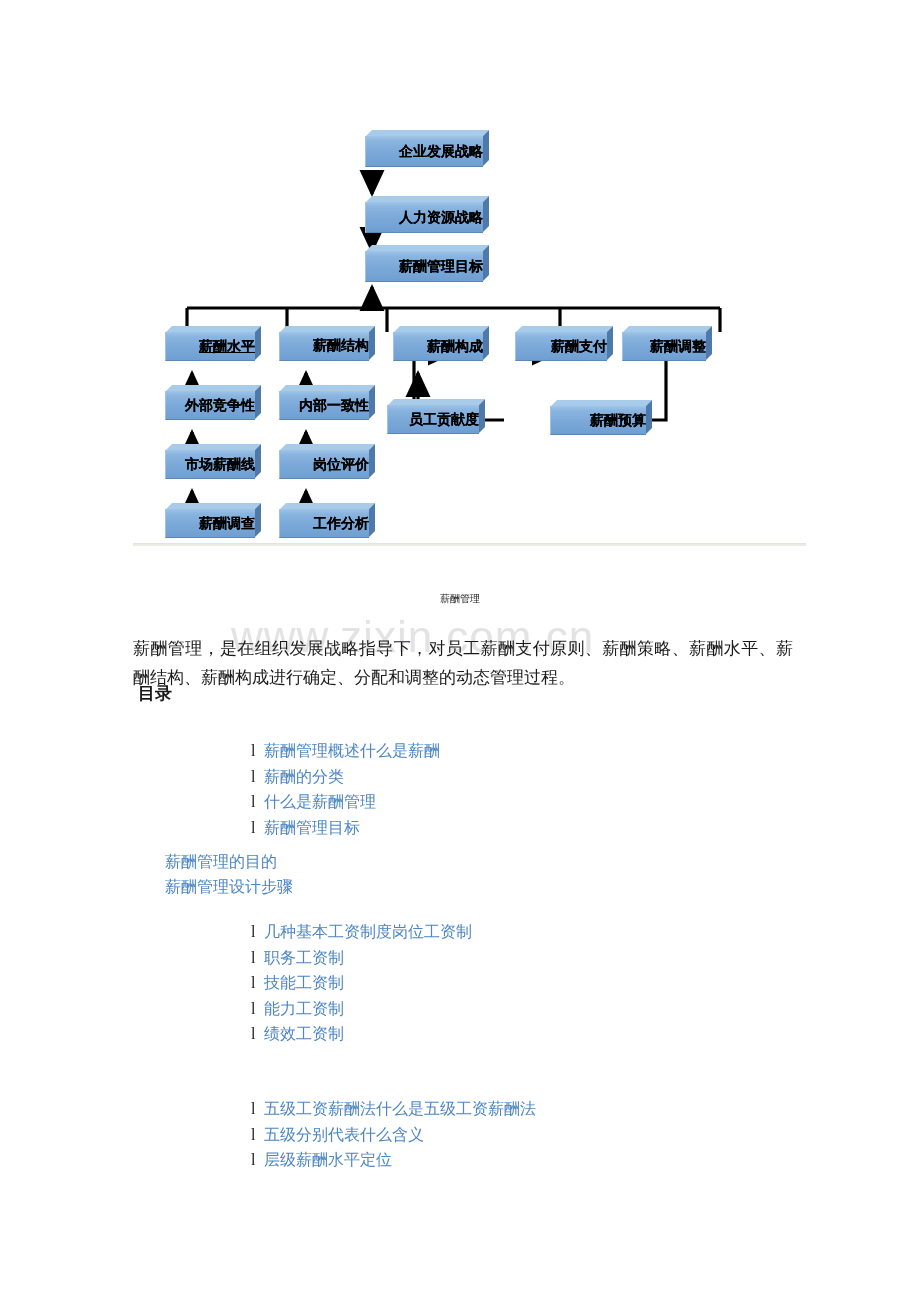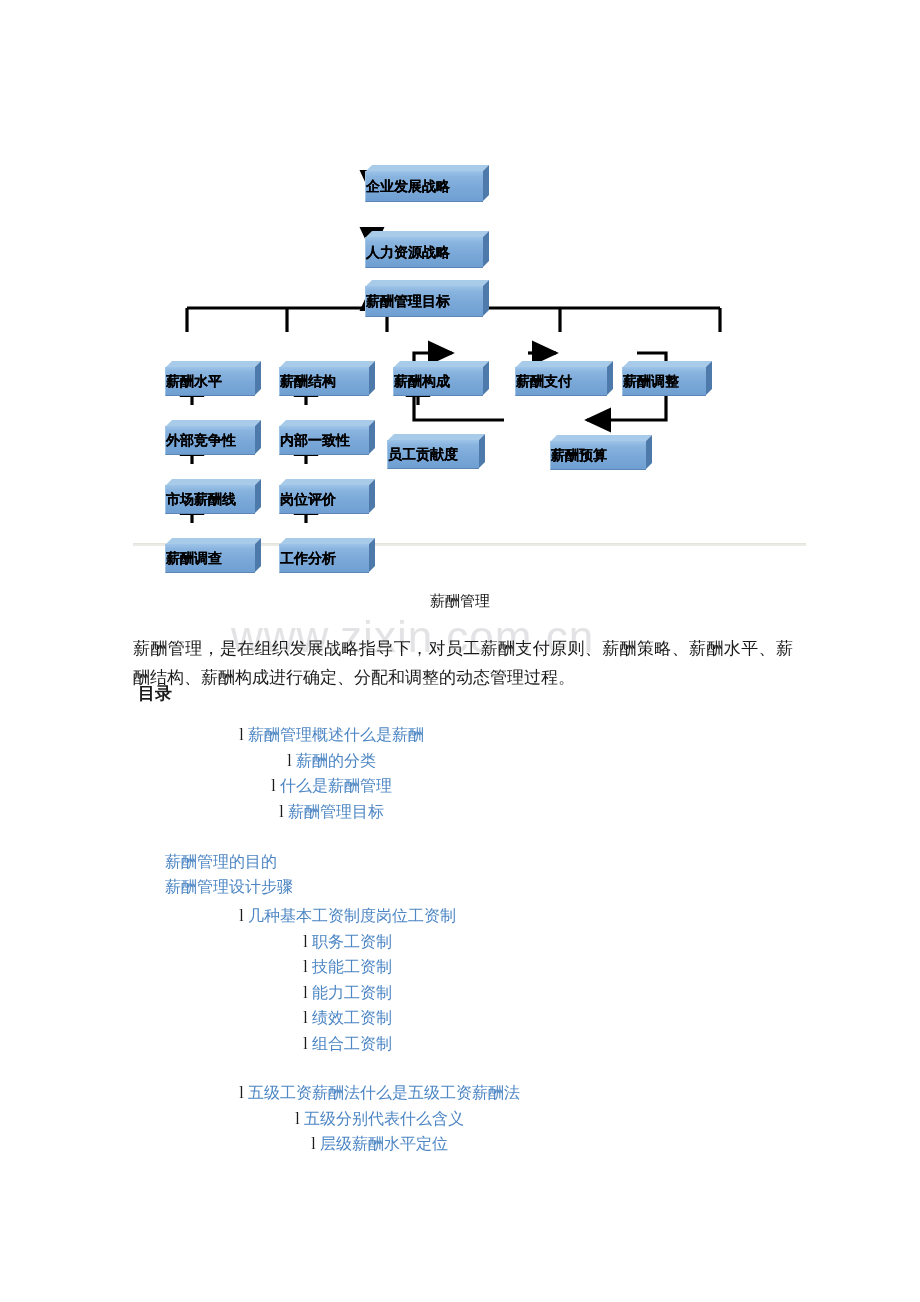--- a/index.html
+++ b/index.html
@@ -51,25 +51,24 @@
     background: linear-gradient(to bottom, #9ec4e8 0%, #89b4df 18%, #7aa8d8 55%, #6f9fd2 100%);
     border-left: 1px solid #9fc3e4;
     border-bottom: 1px solid #5b86b5;
     color: #000000;
     font-family: "DejaVu Sans", "Liberation Sans", sans-serif;
     font-weight: bold;
     font-size: 14px;
     line-height: 1;
     display: flex;
     align-items: center;
-    justify-content: flex-start;
+    justify-content: flex-end;
     letter-spacing: 0px;
     text-shadow: 0 0 0 #000;
     z-index: 3;
-    margin-top: 35px;
   }
   
   .nodebox::before {
     content: "";
     position: absolute;
     left: 0; top: -6px;
     width: 100%;
     height: 6px;
     background: #a9cbea;
     transform: skewX(-45deg);
@@ -106,21 +105,21 @@
     width: 920px;
     z-index: 2;
   }
   #caption {
     position: absolute;
     left: 0;
     top: 592px;
     width: 920px;
     text-align: center;
     font-family: "Liberation Serif", "DejaVu Serif", serif;
-    font-size: 15px;
+    font-size: 10px;
     color: #1a1a1a;
   }
   #intro {
     position: absolute;
     left: 133px;
     top: 617px;
     width: 660px;
     font-size: 17px;
     line-height: 29px;
     color: #1a1a1a;
@@ -132,24 +131,23 @@
     left: 138px;
     top: 682px;
     font-size: 17px;
     font-weight: bold;
     color: #1a1a1a;
     font-family: "DejaVu Sans", "Liberation Sans", sans-serif;
   }
 
   .toc-list {
     position: absolute;
-    margin: 0;
+    margin: 16px;
     padding: 0;
     list-style: none;
-    text-align: center;
   }
   .toc-item {
     font-size: 16px;
     line-height: 25.5px;
     white-space: nowrap;
     color: #4d86c4;
   }
   .toc-item .bullet {
     display: inline-block;
     width: 13px;
@@ -225,24 +223,24 @@
   <div class="nodebox" style="left:215px;top:16px;width:118px;height:31px;">
     <span>企业发展战略</span>
   </div>
   <div class="nodebox" style="left:215px;top:82px;width:118px;height:31px;">
     <span>人力资源战略</span>
   </div>
   <div class="nodebox" style="left:215px;top:131px;width:118px;height:31px;">
     <span>薪酬管理目标</span>
   </div>
 
-  <div class="nodebox" style="left:15px;top:212px;width:90px;height:29px;">
+  <div class="nodebox" style="left:15px;top:212px;width:90px;height:29px;text-decoration:underline;">
     <span>薪酬水平</span>
   </div>
-  <div class="nodebox" style="left:129px;top:212px;width:90px;height:29px;">
+  <div class="nodebox" style="left:129px;top:212px;width:90px;height:29px;font-family:Liberation Serif, serif;">
     <span>薪酬结构</span>
   </div>
   <div class="nodebox" style="left:243px;top:212px;width:90px;height:29px;">
     <span>薪酬构成</span>
   </div>
   <div class="nodebox" style="left:365px;top:212px;width:92px;height:29px;">
     <span>薪酬支付</span>
   </div>
   <div class="nodebox" style="left:472px;top:212px;width:84px;height:29px;">
     <span>薪酬调整</span>
@@ -313,23 +311,20 @@
     </li>
     <li class="toc-item">
       <span class="bullet">l</span><span class="link">技能工资制</span>
     </li>
     <li class="toc-item">
       <span class="bullet">l</span><span class="link">能力工资制</span>
     </li>
     <li class="toc-item">
       <span class="bullet">l</span><span class="link">绩效工资制</span>
     </li>
-    <li class="toc-item">
-      <span class="bullet">l</span><span class="link">组合工资制</span>
-    </li>
   </ul>
 
   <ul class="toc-list" id="toc-group-3">
     <li class="toc-item">
       <span class="bullet">l</span><span class="link">五级工资薪酬法什么是五级工资薪酬法</span>
     </li>
     <li class="toc-item">
       <span class="bullet">l</span><span class="link">五级分别代表什么含义</span>
     </li>
     <li class="toc-item">

